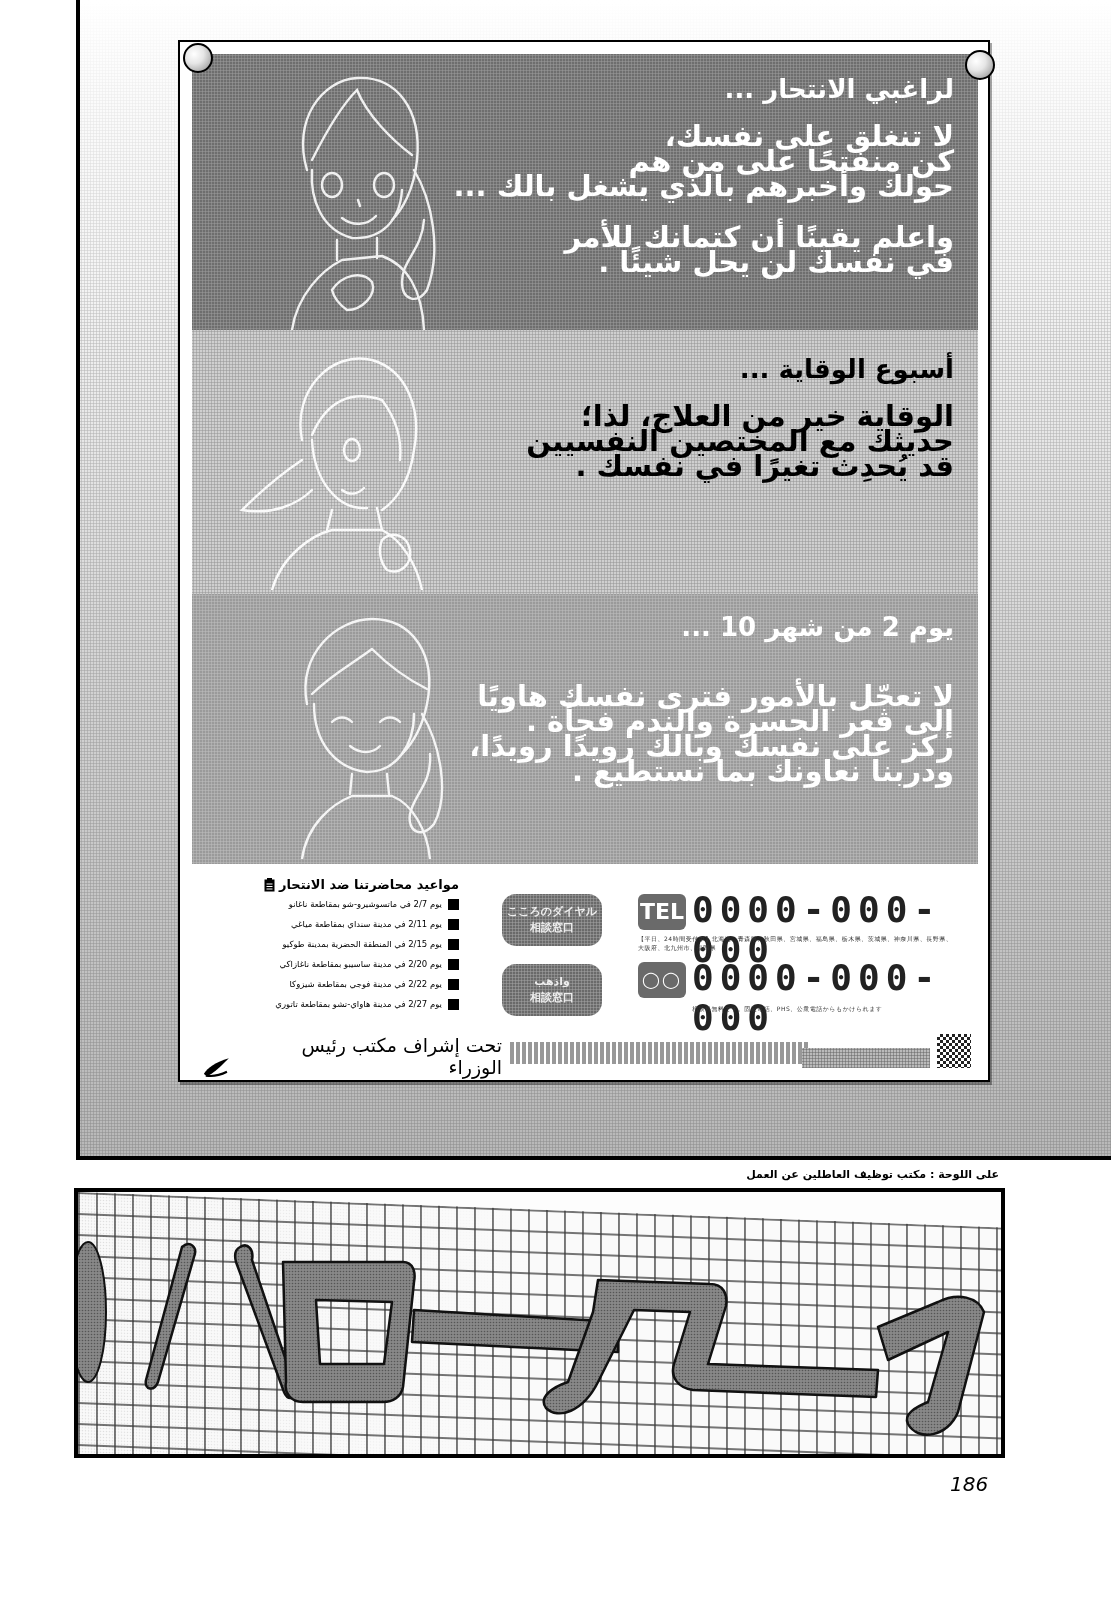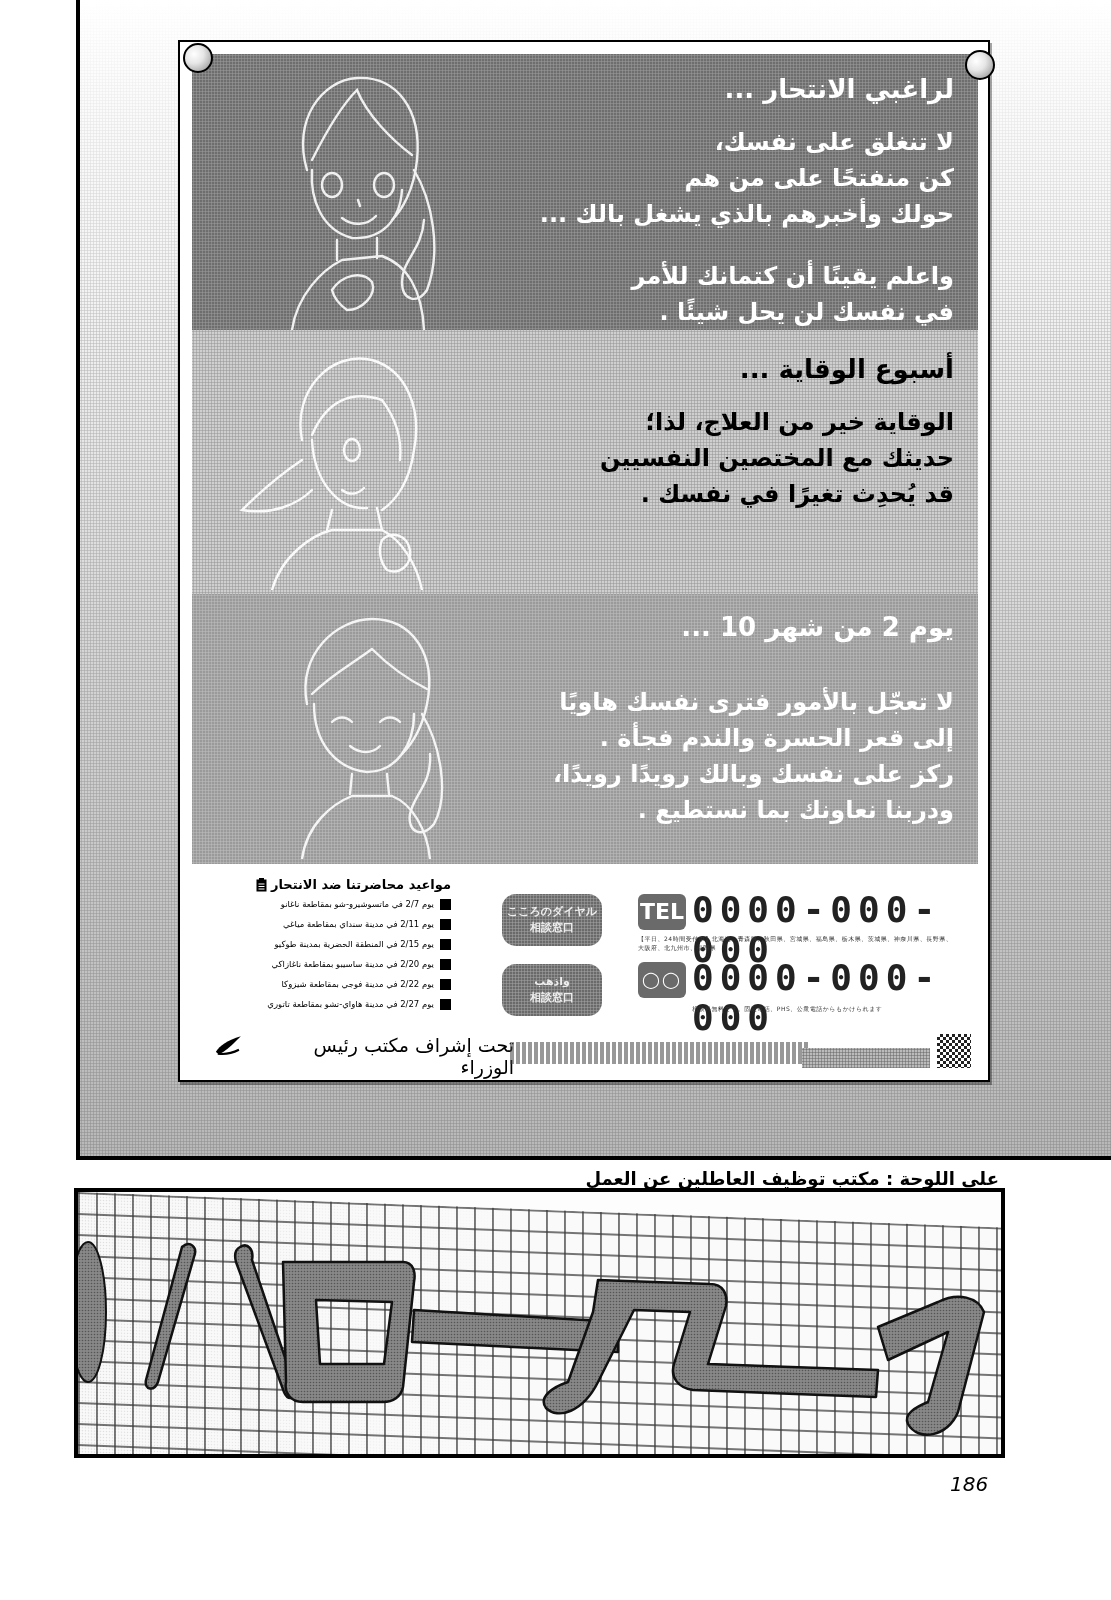--- a/index.html
+++ b/index.html
@@ -33,38 +33,38 @@
   }
   #sec1 { top: 12px; height: 276px; background-color: #6e6e6e;
     background-image: radial-gradient(rgba(255,255,255,0.25) 0.9px, transparent 1.2px); background-size: 3px 3px; }
   #sec2 { top: 288px; height: 264px; background-color: #cfcfcf;
     background-image: radial-gradient(rgba(0,0,0,0.22) 0.9px, transparent 1.2px); background-size: 3px 3px; }
   #sec3 { top: 552px; height: 270px; background-color: #9a9a9a;
     background-image: radial-gradient(rgba(255,255,255,0.28) 0.9px, transparent 1.2px); background-size: 3px 3px; }
 
   .sec-text { position: absolute; right: 24px; direction: rtl; text-align: right; font-weight: bold; }
   .sec-title { font-size: 26px; line-height: 34px; margin-bottom: 18px; }
-  .sec-para { font-size: 24px; line-height: 36px; margin-bottom: 26px; }
+  .sec-para { font-size: 29px; line-height: 25px; margin-bottom: 26px; }
   #sec1 .sec-text { color: #fff; top: 18px; }
   #sec2 .sec-text { color: #000; top: 22px; }
   #sec3 .sec-text { color: #fff; top: 16px; }
   #sec3 .sec-title { margin-bottom: 40px; }
 
   .figure { position: absolute; }
   #fig1 { left: 60px; top: 6px; width: 200px; height: 270px; }
   #fig2 { left: 40px; top: 10px; width: 210px; height: 250px; }
   #fig3 { left: 70px; top: 10px; width: 200px; height: 255px; }
 
   
   #info { position: absolute; left: 12px; top: 822px; width: 786px; height: 210px; }
-  #lecture-block { position: absolute; left: 14px; top: 12px; width: 245px; direction: rtl; }
+  #lecture-block { position: absolute; left: 22px; top: 12px; width: 245px; direction: rtl; }
   #lecture-title { font-size: 13px; font-weight: bold; line-height: 18px; display: flex; align-items: center; gap: 4px; }
   .lecture-item { display: flex; align-items: center; gap: 6px; font-size: 8.5px; line-height: 20px; }
   .sq { width: 11px; height: 11px; background: #000; flex: none; }
-  #supervision { position: absolute; left: 22px; top: 170px; width: 300px; display: flex; align-items: flex-start; gap: 22px; direction: rtl; }
+  #supervision { position: absolute; left: 10px; top: 170px; width: 300px; display: flex; align-items: flex-end; gap: 22px; direction: rtl; }
   #supervision-text { font-family: "DejaVu Sans", sans-serif; font-size: 19px; font-weight: normal; }
 
   .jp-box { position: absolute; width: 100px; height: 52px; border-radius: 14px;
     background-color: #6a6a6a; background-image: radial-gradient(rgba(255,255,255,0.3) 0.9px, transparent 1.2px); background-size: 3px 3px;
     color: #eee; font-size: 11px; font-weight: bold; text-align: center; display: flex; flex-direction: column; justify-content: center; line-height: 16px; }
   #jp-box-1 { left: 310px; top: 30px; }
   #jp-box-2 { left: 310px; top: 100px; }
   .tel-badge { position: absolute; width: 48px; height: 36px; border-radius: 6px;
     background: #6a6a6a; color: #fff; font-weight: bold; font-size: 22px; text-align: center; line-height: 36px; }
   #tel-badge { left: 446px; top: 30px; }
@@ -83,21 +83,21 @@
     background: repeating-conic-gradient(#222 0 25%, #fff 0 50%) 0 0 / 6px 6px; }
 
   
   .pin { position: absolute; width: 30px; height: 30px; border-radius: 50%;
     border: 2px solid #000; background: radial-gradient(circle at 35% 35%, #fff 0%, #e6e6e6 40%, #8a8a8a 100%); z-index: 3; }
   #pin-left { left: 183px; top: 43px; }
   #pin-right { left: 965px; top: 50px; }
 
   
   #caption { position: absolute; right: 112px; top: 1168px; direction: rtl;
-    font-family: "DejaVu Sans", sans-serif; font-weight: bold; font-size: 18px; color: #000; }
+    font-family: "DejaVu Sans", sans-serif; font-weight: bold; font-size: 11px; color: #000; }
 
   
   #panel-bottom {
     position: absolute; left: 74px; top: 1188px; width: 931px; height: 270px;
     border: 4px solid #000; background: #fdfdfd; overflow: hidden;
   }
   #tile-wall {
     position: absolute; inset: 0;
     background-color: #fafafa;
     background-image:

